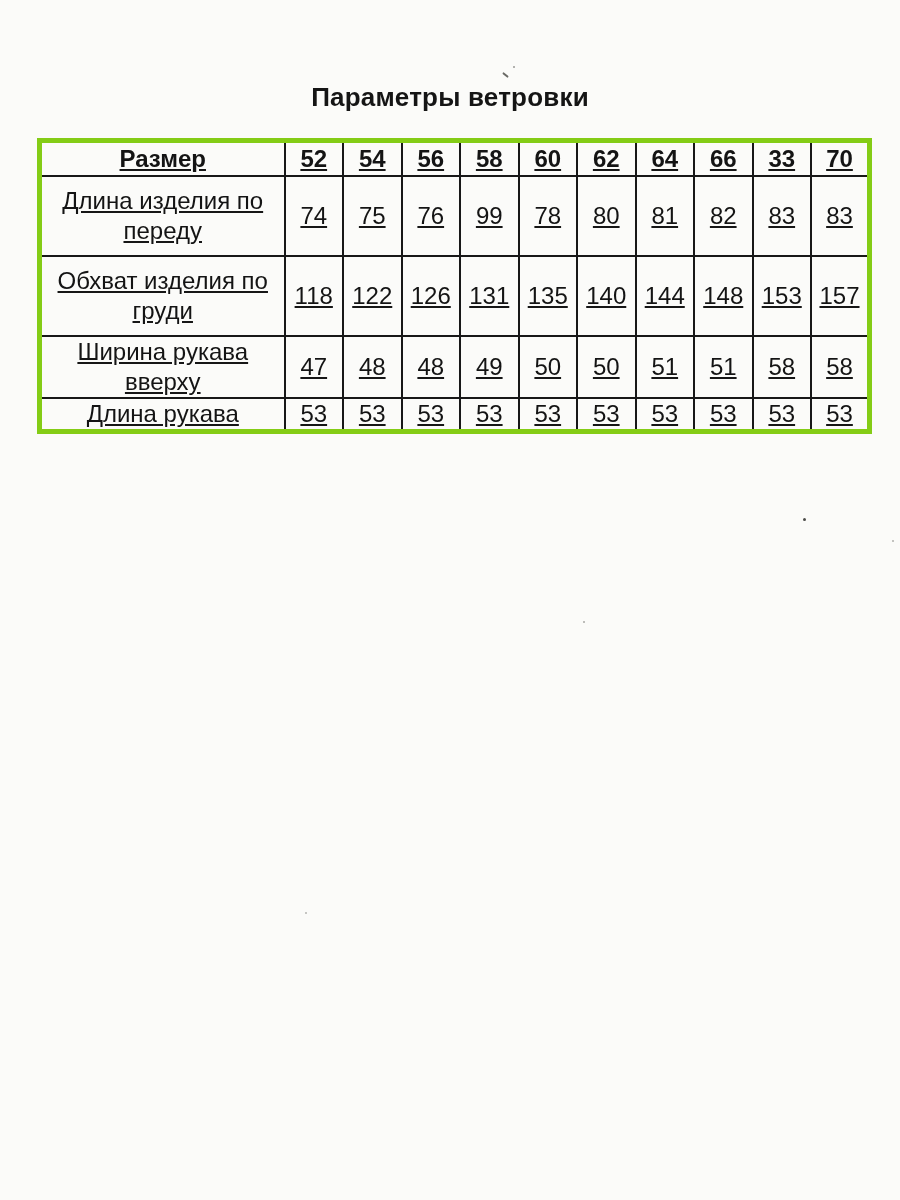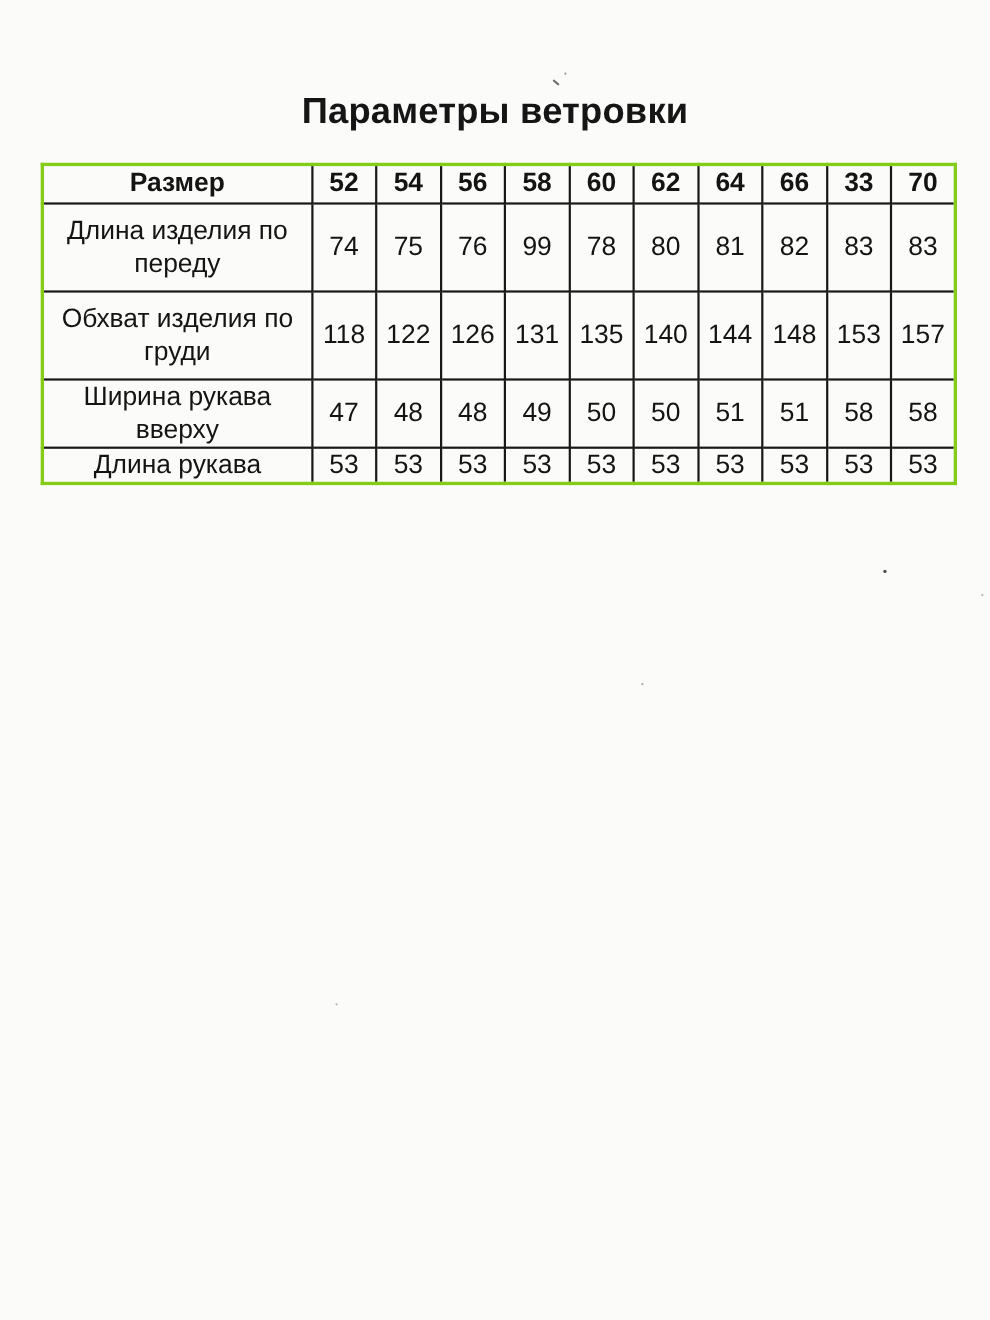--- a/index.html
+++ b/index.html
@@ -19,35 +19,36 @@
     height: 1200px;
     background: #fbfbf9;
   }
 
   .doc-title {
     position: absolute;
     top: 82px;
     left: 0;
     width: 900px;
     text-align: center;
-    font-size: 33px;
+    font-size: 26px;
     font-weight: 700;
     letter-spacing: 0.2px;
     color: #151515;
   }
 
   table.size-table {
     position: absolute;
-    top: 148px;
+    top: 138px;
     left: 37px;
     width: 830px;
     border-collapse: collapse;
     table-layout: fixed;
-    border: 3px solid #84cc16;
+    border: 5px solid #84cc16;
     background: transparent;
+    text-decoration: underline;
   }
 
   .size-table col.label-col { width: 245px; }
   .size-table col.num-col  { width: 58.5px; }
 
   .size-table th,
   .size-table td {
     border: 2px solid #181818;
     text-align: center;
     vertical-align: middle;

